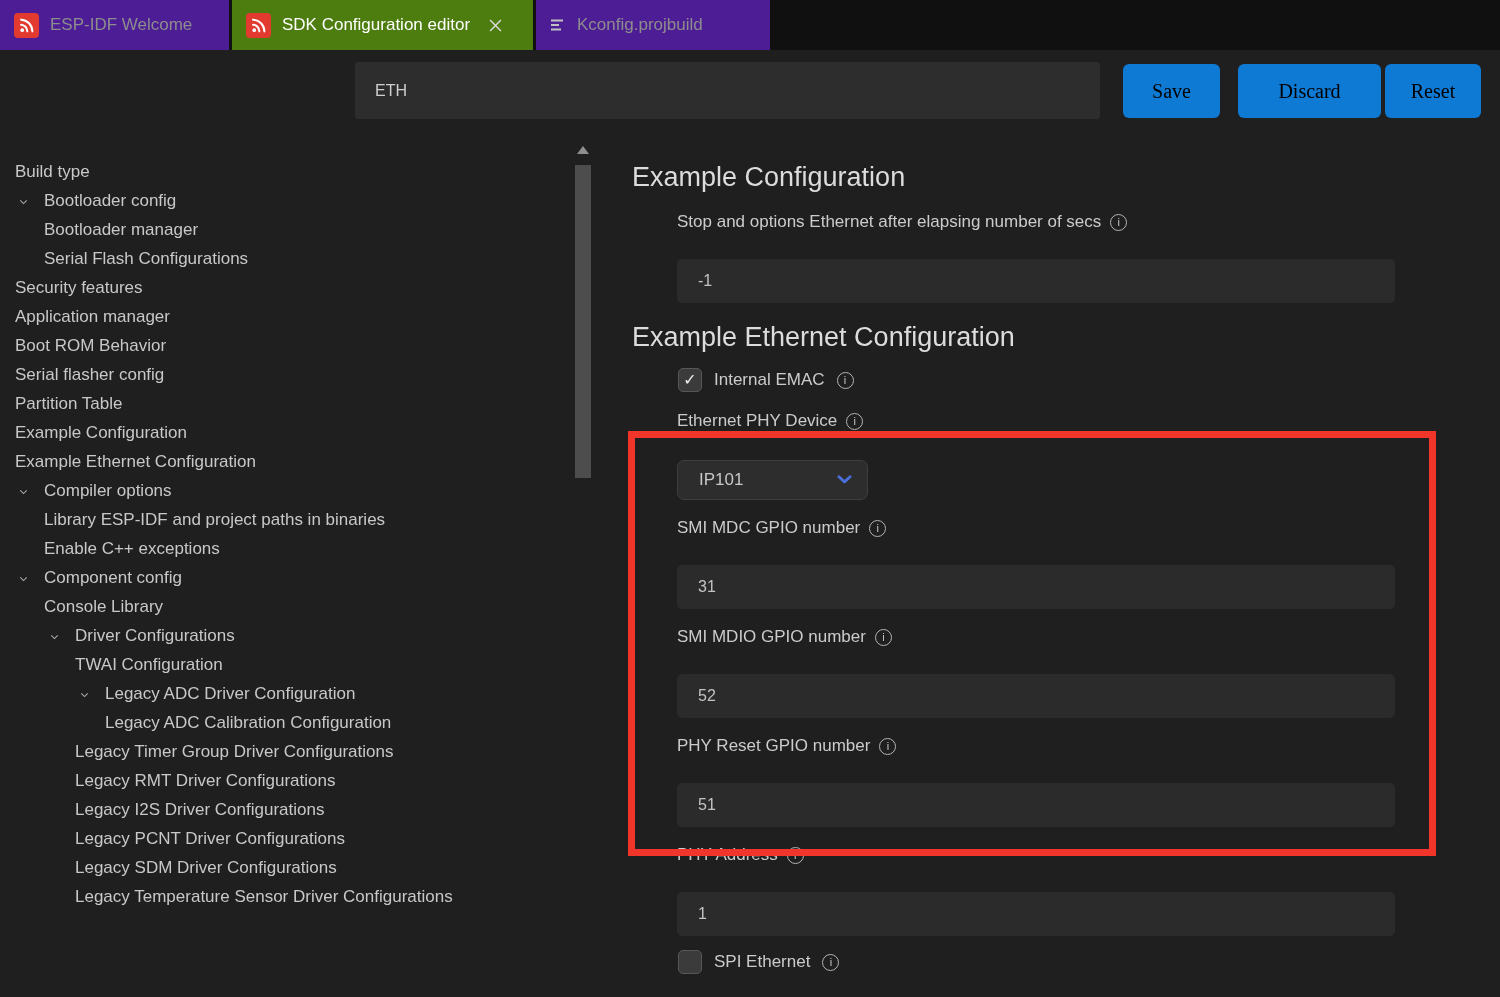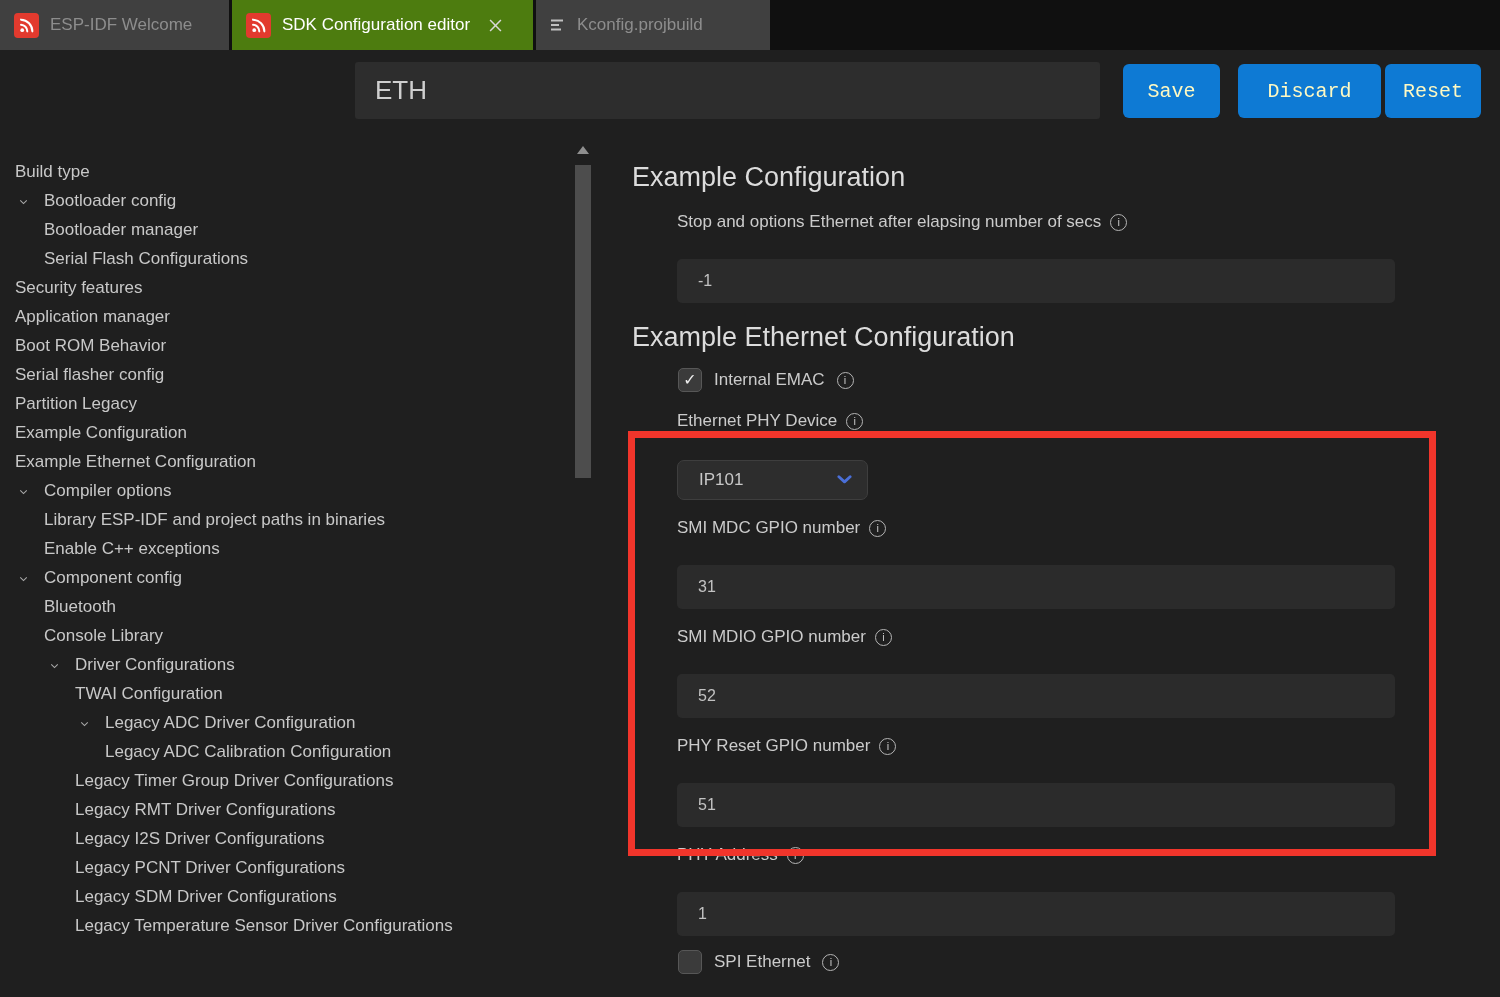--- a/index.html
+++ b/index.html
@@ -2,33 +2,33 @@
 <html><head>
 <meta charset="utf-8">
 <style>
   html,body{margin:0;padding:0;background:#1f1f1f;}
   .screen{position:relative;width:1500px;height:997px;overflow:hidden;background:#1f1f1f;
           font-family:"Liberation Sans",sans-serif;}
 
   
   .tabbar{position:absolute;left:0;top:0;width:100%;height:50px;background:#101010;}
   .tab{position:absolute;top:0;height:50px;display:flex;align-items:center;gap:11px;
-       padding:0 14px;box-sizing:border-box;background:#404040;cursor:pointer;}
+       padding:0 14px;box-sizing:border-box;background:#4c1d95;cursor:pointer;}
   .tab.active{background:#4d7c0f;}
   .tab-label{font-size:17px;color:#8d8d8d;white-space:nowrap;}
   .tab.active .tab-label{color:#ffffff;}
   .tab-icon{display:flex;align-items:center;}
   .tab-close{margin-left:8px;display:flex;align-items:center;cursor:pointer;}
 
   
   .search-input{position:absolute;left:355px;top:62px;width:745px;height:57px;background:#2d2d2d;
-       border:none;border-radius:3px;color:#cfcfcf;font-size:26px;padding:0 20px;
+       border:none;border-radius:3px;color:#cfcfcf;font-size:16px;padding:0 20px;
        box-sizing:border-box;font-family:inherit;outline:none;}
-  .btn{position:absolute;top:64px;height:54px;background:#0e7ad4;color:#fef9c3;border:none;
-       border-radius:6px;font-size:20px;font-family:Liberation Mono, monospace;cursor:pointer;}
+  .btn{position:absolute;top:64px;height:54px;background:#0e7ad4;color:#000000;border:none;
+       border-radius:6px;font-size:20px;font-family:Liberation Serif, serif;cursor:pointer;}
   .btn-save{left:1123px;width:97px;}
   .btn-discard{left:1238px;width:143px;}
   .btn-reset{left:1385px;width:96px;}
 
   
   .sidebar{position:absolute;left:0;top:157px;width:575px;height:840px;overflow:hidden;}
   .tree-row{position:relative;height:29px;line-height:29px;font-size:17px;color:#c8c8c8;
             white-space:nowrap;cursor:pointer;}
   .tree-chev{position:absolute;top:2px;}
   .tree-label{display:inline-block;}
@@ -118,32 +118,31 @@
       <div class="tree-row"><span class="tree-label" style="margin-left: 15px;">Build type</span></div>
       <div class="tree-row"><span class="tree-chev" style="left: 17px;"><svg width="13" height="13" viewBox="0 0 16 16">
             <path d="M4 6.5l4 4 4-4" fill="none" stroke="#a8a8a8" stroke-width="1.4"></path>
           </svg></span><span class="tree-label" style="margin-left: 44px;">Bootloader config</span></div>
       <div class="tree-row"><span class="tree-label" style="margin-left: 44px;">Bootloader manager</span></div>
       <div class="tree-row"><span class="tree-label" style="margin-left: 44px;">Serial Flash Configurations</span></div>
       <div class="tree-row"><span class="tree-label" style="margin-left: 15px;">Security features</span></div>
       <div class="tree-row"><span class="tree-label" style="margin-left: 15px;">Application manager</span></div>
       <div class="tree-row"><span class="tree-label" style="margin-left: 15px;">Boot ROM Behavior</span></div>
       <div class="tree-row"><span class="tree-label" style="margin-left: 15px;">Serial flasher config</span></div>
-      <div class="tree-row"><span class="tree-label" style="margin-left: 15px;">Partition Legacy</span></div>
+      <div class="tree-row"><span class="tree-label" style="margin-left: 15px;">Partition Table</span></div>
       <div class="tree-row"><span class="tree-label" style="margin-left: 15px;">Example Configuration</span></div>
       <div class="tree-row"><span class="tree-label" style="margin-left: 15px;">Example Ethernet Configuration</span></div>
       <div class="tree-row"><span class="tree-chev" style="left: 17px;"><svg width="13" height="13" viewBox="0 0 16 16">
             <path d="M4 6.5l4 4 4-4" fill="none" stroke="#a8a8a8" stroke-width="1.4"></path>
           </svg></span><span class="tree-label" style="margin-left: 44px;">Compiler options</span></div>
       <div class="tree-row"><span class="tree-label" style="margin-left: 44px;">Library ESP-IDF and project paths in binaries</span></div>
       <div class="tree-row"><span class="tree-label" style="margin-left: 44px;">Enable C++ exceptions</span></div>
       <div class="tree-row"><span class="tree-chev" style="left: 17px;"><svg width="13" height="13" viewBox="0 0 16 16">
             <path d="M4 6.5l4 4 4-4" fill="none" stroke="#a8a8a8" stroke-width="1.4"></path>
           </svg></span><span class="tree-label" style="margin-left: 44px;">Component config</span></div>
-      <div class="tree-row"><span class="tree-label" style="margin-left: 44px;">Bluetooth</span></div>
       <div class="tree-row"><span class="tree-label" style="margin-left: 44px;">Console Library</span></div>
       <div class="tree-row"><span class="tree-chev" style="left: 48px;"><svg width="13" height="13" viewBox="0 0 16 16">
             <path d="M4 6.5l4 4 4-4" fill="none" stroke="#a8a8a8" stroke-width="1.4"></path>
           </svg></span><span class="tree-label" style="margin-left: 75px;">Driver Configurations</span></div>
       <div class="tree-row"><span class="tree-label" style="margin-left: 75px;">TWAI Configuration</span></div>
       <div class="tree-row"><span class="tree-chev" style="left: 78px;"><svg width="13" height="13" viewBox="0 0 16 16">
             <path d="M4 6.5l4 4 4-4" fill="none" stroke="#a8a8a8" stroke-width="1.4"></path>
           </svg></span><span class="tree-label" style="margin-left: 105px;">Legacy ADC Driver Configuration</span></div>
       <div class="tree-row"><span class="tree-label" style="margin-left: 105px;">Legacy ADC Calibration Configuration</span></div>
       <div class="tree-row"><span class="tree-label" style="margin-left: 75px;">Legacy Timer Group Driver Configurations</span></div>

